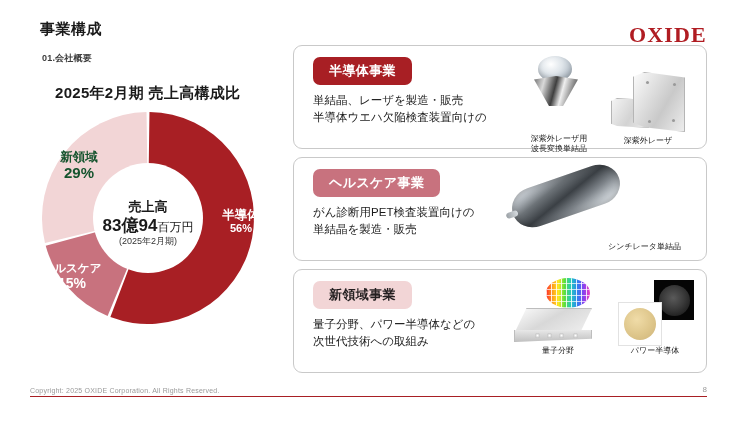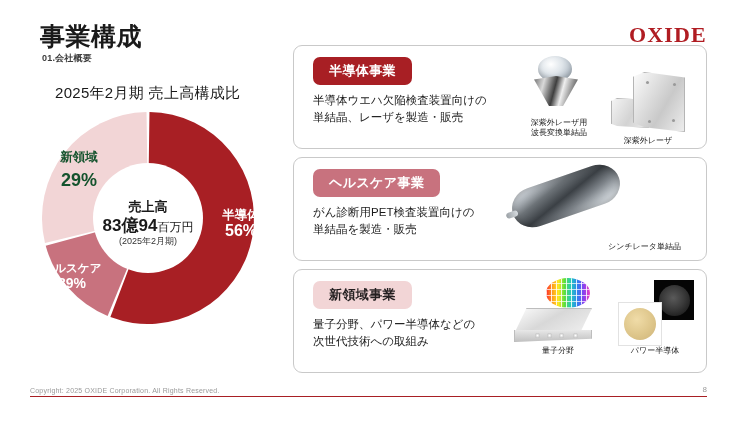--- a/index.html
+++ b/index.html
@@ -5,59 +5,59 @@
   html,body{margin:0;padding:0;}
   body{
     width:735px;height:427px;background:#ffffff;overflow:hidden;
     font-family:"Liberation Sans","DejaVu Sans",sans-serif;
     color:#231f20;position:relative;
   }
   .slide{position:absolute;inset:0;}
 
   
   .kicker{position:absolute;left:42px;top:8px;font-size:9px;font-weight:700;color:#3c3c3c;letter-spacing:.2px;margin-top:44px;}
-  .page-title{position:absolute;left:40px;top:20px;font-size:25px;font-weight:700;color:#1a1a1a;letter-spacing:.5px;}
+  .page-title{position:absolute;left:40px;top:20px;font-size:15px;font-weight:700;color:#1a1a1a;letter-spacing:.5px;}
   .brand{position:absolute;right:28px;top:22px;font-family:"Liberation Serif","DejaVu Serif",serif;
     font-weight:700;font-size:22px;color:#b01c22;letter-spacing:1.2px;}
 
   
-  .chart-title{position:absolute;left:55px;top:84px;font-size:15px;font-weight:400;color:#1a1a1a;letter-spacing:.3px;}
+  .chart-title{position:absolute;left:55px;top:84px;font-size:15px;font-weight:700;color:#1a1a1a;letter-spacing:.3px;}
   .donut-wrap{position:absolute;left:42px;top:112px;width:212px;height:212px;}
   .donut{position:absolute;inset:0;}
   .donut-hole-label{position:absolute;left:0;right:0;top:88px;text-align:center;line-height:1.12;}
   .hole-l1{font-size:13px;font-weight:700;color:#1a1a1a;}
   .hole-l2{font-size:17px;font-weight:700;color:#1a1a1a;margin-top:1px;}
   .hole-l2 .sm{font-size:12px;font-weight:400;}
   .hole-l3{font-size:9px;color:#333;margin-top:1px;}
 
   .seg-label{position:absolute;text-align:center;line-height:1.15;font-weight:700;}
   .seg-label .pct{display:block;}
   .lbl-semi{right:-16px;top:96px;width:58px;color:#ffffff;font-size:12.5px;}
-  .lbl-semi .pct{font-size:16px;}
+  .lbl-semi .pct{font-size:11px;}
   .lbl-new{left:6px;top:38px;width:62px;color:#14532d;font-size:12.5px;}
-  .lbl-new .pct{font-size:18px;margin-top:6px;}
+  .lbl-new .pct{font-size:15px;}
   .lbl-health{left:-6px;top:150px;width:72px;color:#ffffff;font-size:11.5px;}
   .lbl-health .pct{font-size:14px;}
 
   
   .cards{position:absolute;left:293px;top:45px;width:414px;}
   .card{position:relative;box-sizing:border-box;height:104px;margin-bottom:8px;
     border:1px solid #c9c9c9;border-radius:9px;background:#fff;}
   .badge{position:absolute;left:19px;top:11px;height:28px;border-radius:7px;
     display:flex;align-items:center;justify-content:center;padding:0 16px;
     font-size:13px;font-weight:700;letter-spacing:.4px;}
   .badge.b1{background:#a81f24;color:#fff;}
   .badge.b2{background:#c8727e;color:#fff;}
   .badge.b3{background:#f2d5d6;color:#231f20;}
   .card-desc{position:absolute;left:19px;top:46px;width:215px;font-size:11.5px;
     line-height:1.45;color:#1a1a1a;font-weight:500;}
 
   .figs{position:absolute;right:10px;top:6px;height:94px;width:180px;}
   .fig{position:absolute;text-align:center;}
-  .fig-cap{font-size:8px;color:#1a1a1a;line-height:1.25;margin-top:2px;font-weight:500;}
+  .fig-cap{font-size:8px;color:#1a1a1a;line-height:1.25;margin-top:18px;font-weight:500;}
 
   
   .lens{width:34px;height:26px;border-radius:50%;
     background:radial-gradient(ellipse at 38% 32%,#ffffff 0%,#dfe5ea 38%,#b8c2cb 68%,#9aa6b0 100%);
     box-shadow:inset 0 -3px 5px rgba(0,0,0,.18);}
   .prism{width:44px;height:30px;
     background:linear-gradient(105deg,#6e6e6e 0%,#d9d9d9 22%,#3f3f3f 46%,#efefef 62%,#8c8c8c 80%,#2f2f2f 100%);
     clip-path:polygon(0% 12%,50% 0%,100% 12%,66% 100%,34% 100%);}
   .laser-box{position:relative;width:74px;height:60px;}
   .laser-main{position:absolute;right:0;top:0;width:50px;height:58px;
@@ -130,35 +130,35 @@
       <div class="hole-l2"><span>83億94</span><span class="sm">百万円</span></div>
       <div class="hole-l3">(2025年2月期)</div>
     </div>
 
     <div class="seg-label lbl-semi">
       <span>半導体</span>
       <span class="pct">56%</span>
     </div>
     <div class="seg-label lbl-health">
       <span>ヘルスケア</span>
-      <span class="pct">89%</span>
+      <span class="pct">15%</span>
     </div>
     <div class="seg-label lbl-new">
       <span>新領域</span>
       <span class="pct">29%</span>
     </div>
   </div>
 
   <div class="cards">
 
     <div class="card">
       <div class="badge b1">半導体事業</div>
       <div class="card-desc">
+        <div>単結晶、レーザを製造・販売</div>
         <div>半導体ウエハ欠陥検査装置向けの</div>
-        <div>単結晶、レーザを製造・販売</div>
       </div>
       <div class="figs">
         <div class="fig" style="left:6px;top:4px;width:74px;">
           <div style="position:relative;height:60px;">
             <div class="lens" style="position:absolute;left:16px;top:0;"></div>
             <div class="prism" style="position:absolute;left:12px;top:20px;"></div>
           </div>
           <div class="fig-cap">
             <div>深紫外レーザ用</div>
             <div>波長変換単結晶</div>

